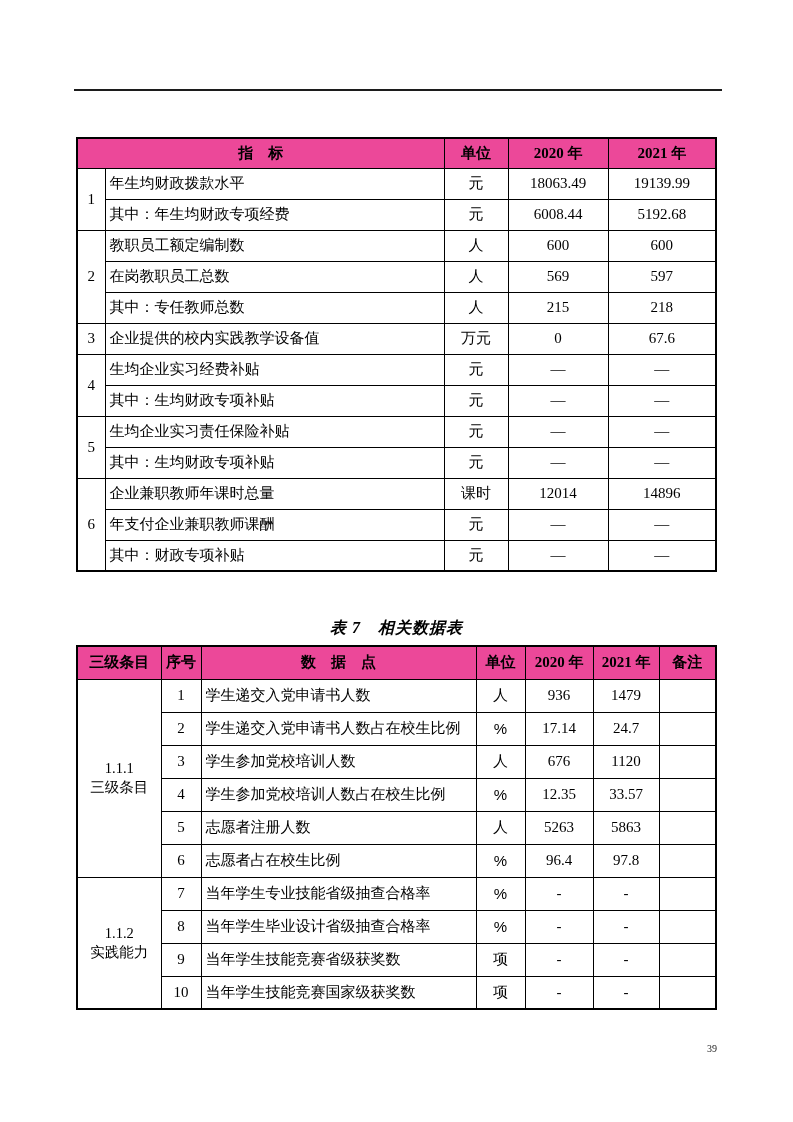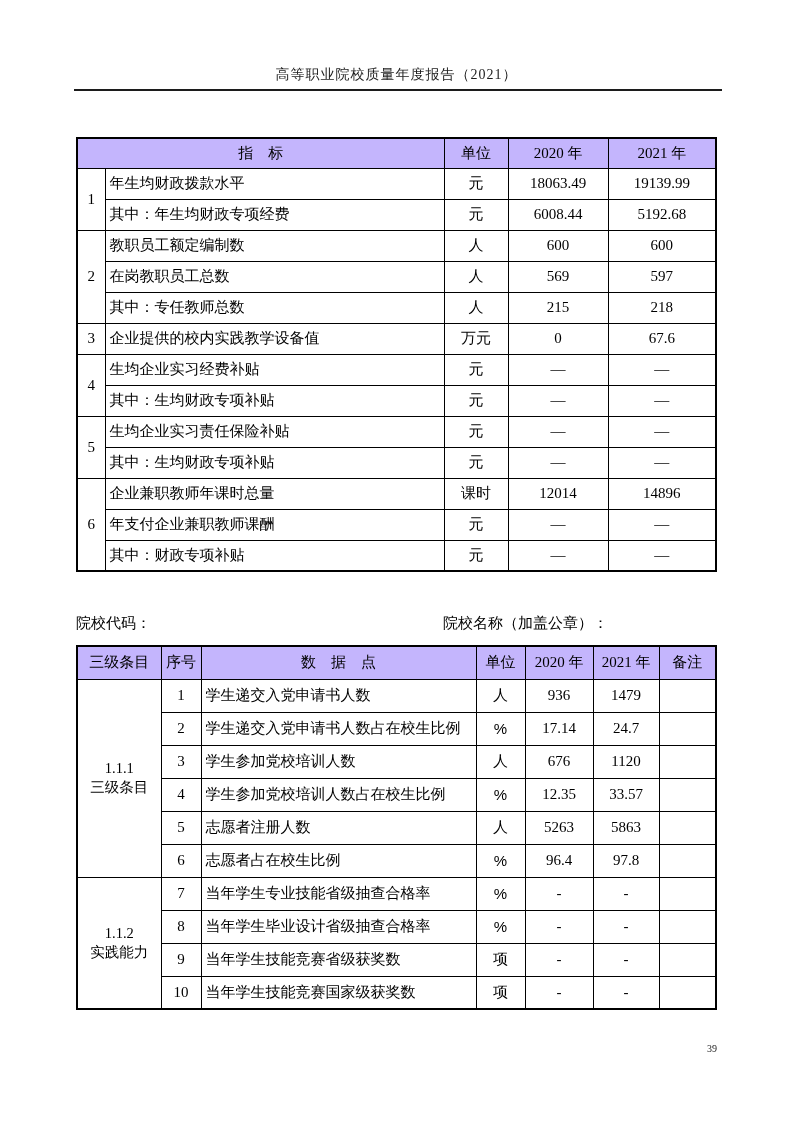--- a/index.html
+++ b/index.html
@@ -46,22 +46,22 @@
   #table7 { position:absolute; top:645px; left:76px; width:639px; }
 
   th, td {
     border:1px solid #000;
     text-align:center; vertical-align:middle;
     font-size:15px; color:#000;
     overflow:hidden; white-space:nowrap;
     padding:0 2px;
   }
   th {
-    background:#c4b5fd;
-    font-weight:normal;
+    background:#ec4899;
+    font-weight:bold;
     font-family:"Liberation Serif", serif;
   }
   #table6 th { height:30px; }
   #table6 td { height:31px;margin-left:30px; }
   #table7 th { height:33px; }
   #table7 td { height:33px; }
 
   td.left { text-align:left; padding-left:4px; }
   .num { font-family:"Liberation Serif", serif; }
   td.cat-cell {
@@ -73,21 +73,20 @@
   .page-number {
     position:absolute; top:1043px; right:76px;
     font-family:"Liberation Serif", serif; font-size:10px; color:#1c1c1c;
   }
 </style>
 </head>
 <body>
 
 <div class="doc">
 
-  <div class="page-header">高等职业院校质量年度报告（2021）</div>
   <div class="header-rule"></div>
 
   <div class="tbl-title" id="t6-title">表 6　落实政策表</div>
 
   <table id="table6">
     <colgroup>
       <col style="width:28px">
         <col style="width:339px">
         <col style="width:64px">
         <col style="width:100px">
@@ -187,25 +186,22 @@
       </tr>
       <tr>
         <td class="left">其中：财政专项补贴</td>
         <td>元</td>
         <td class="num">—</td>
         <td class="num">—</td>
       </tr>
     </tbody>
   </table>
 
-
-  <div class="labels-line">
-    <span class="code-label">院校代码：</span>
-    <span class="name-label">院校名称（加盖公章）：</span>
-  </div>
+  <div class="tbl-title" id="t7-title">表 7　相关数据表</div>
+
 
   <table id="table7">
     <colgroup>
       <col style="width:84px">
         <col style="width:40px">
         <col style="width:275px">
         <col style="width:49px">
         <col style="width:68px">
         <col style="width:66px">
         <col style="width:57px">

